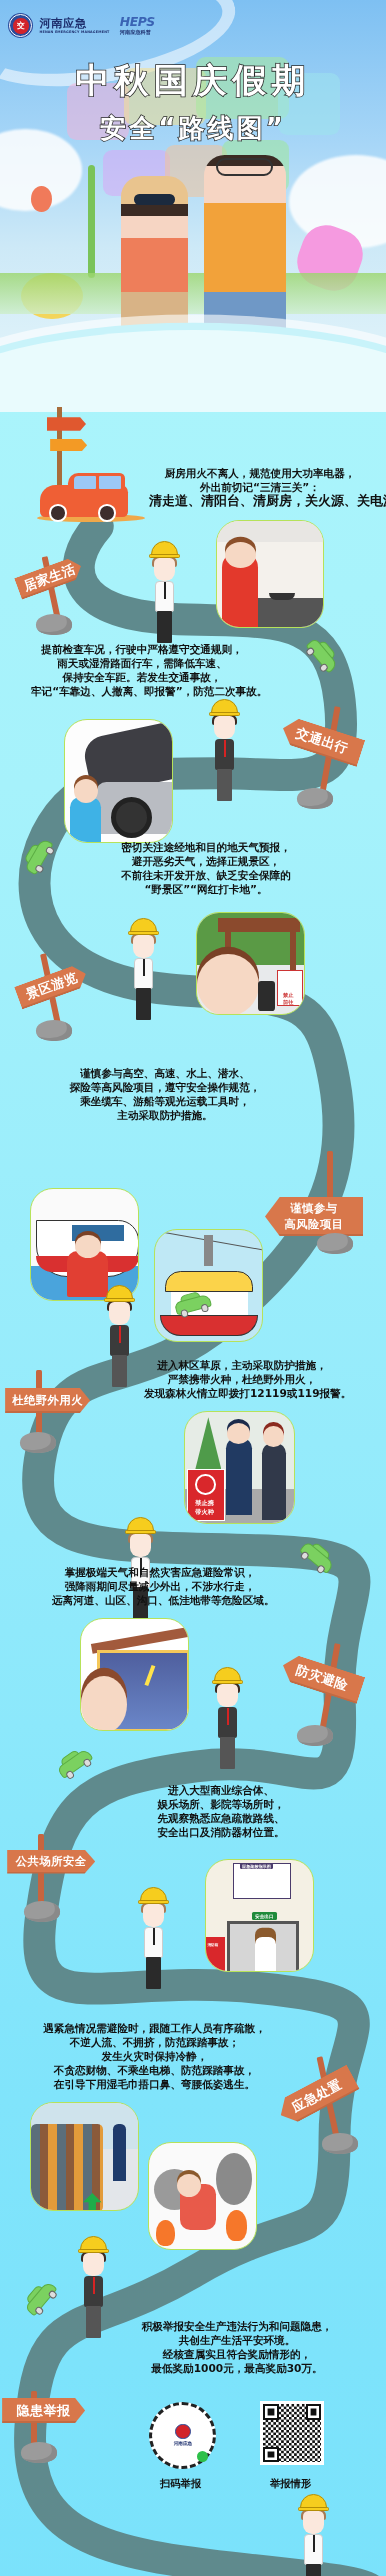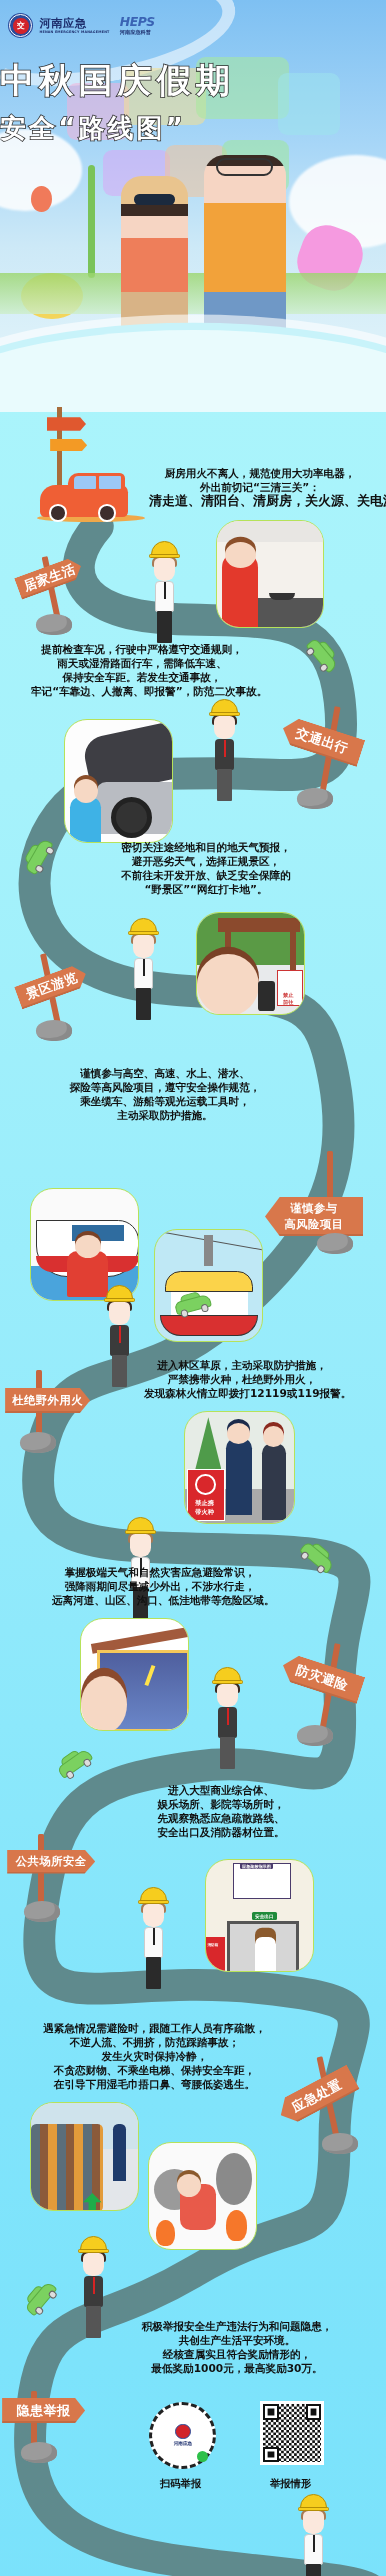--- a/index.html
+++ b/index.html
@@ -11,21 +11,21 @@
   .hero .ribbon{position:absolute;left:-31px;top:-20.6px;width:268px;height:103px;border-radius:50%;border:13.4px solid rgba(255,255,255,.55);border-top-color:transparent;border-left-color:transparent;transform:rotate(-10deg)}
   .logo-row{position:absolute;left:9.3px;top:14.4px;display:flex;align-items:center;gap:7.2px}
   .emblem{width:23px;height:23px;border-radius:50%;background:#2b4c9b;border:1.5px solid #fff;display:flex;align-items:center;justify-content:center;box-shadow:0 0 0 1px #2b4c9b}
   .emblem-inner{width:15.5px;height:15.5px;border-radius:50%;background:#d2232a;color:#fff;font-size:7.7px;font-weight:bold;display:flex;align-items:center;justify-content:center}
   .brand{display:flex;flex-direction:column}
   .brand-cn{font-size:11.3px;font-weight:bold;color:#1d2f6e;letter-spacing:0.5px;line-height:12.4px}
   .brand-en{font-size:3.3px;font-weight:bold;color:#1d2f6e;letter-spacing:0.2px}
   .heps{display:flex;flex-direction:column;margin-left:3.1px}
   .heps-en{font-size:12.4px;font-weight:bold;font-style:italic;color:#3a63b4;line-height:12.4px;letter-spacing:-0.5px}
   .heps-cn{font-size:5.2px;font-weight:bold;color:#1d2f6e}
-  .title-wrap{position:absolute;left:0;top:52px;width:386px;text-align:left}
+  .title-wrap{position:absolute;left:0;top:52px;width:386px;text-align:center}
   .title-bg{position:absolute;border-radius:9.3px;opacity:.55}
   .title-main{position:relative;font-size:34px;font-weight:900;color:#fff;letter-spacing:5.2px;-webkit-text-stroke:1.5px #2a2a2a;paint-order:stroke fill;font-family:"DejaVu Sans",sans-serif;display:inline-block;margin-top:6.2px}
   .title-sub{position:relative;font-size:26px;font-weight:900;color:#fff;letter-spacing:3.1px;-webkit-text-stroke:1.5px #2a2a2a;paint-order:stroke fill;display:block;margin-top:7px}
   .hero-art{position:absolute;left:0;top:155px;width:386px;height:196px}
   .person{position:absolute;border-radius:20.6px 20.6px 5.2px 5.2px}
   .hero-bottom{position:absolute;left:-77px;top:330px;width:541px;height:155px;border-radius:50%;background:#e9fbfd;box-shadow:0 -7.2px 0 #c8f3fa,0 -15.5px 0 rgba(255,255,255,.6)}
   
   svg.road{position:absolute;left:0;top:0}
   
   .sign{position:absolute}
@@ -368,21 +368,21 @@
       <div class="brim"></div>
     <div class="body" style="background:#fafafa;border:0.5px solid #ccc"></div>
       <div class="tie" style="background:#222"></div>
       <div class="legs"></div>
   </div>
 
   <div class="tip" style="left:41px;top:2021px;width:227px">
     <span>遇紧急情况需避险时，跟随工作人员有序疏散，</span>
     <span>不逆人流、不拥挤，防范踩踏事故；</span>
     <span>发生火灾时保持冷静，</span>
-    <span>不贪恋财物、不乘坐电梯、保持安全车距，</span>
+    <span>不贪恋财物、不乘坐电梯、防范踩踏事故，</span>
     <span>在引导下用湿毛巾捂口鼻、弯腰低姿逃生。</span>
   </div>
   <div class="sign" style="left:276px;top:2056px;width:93px;height:98px">
     <div class="pole" style="left:49px;top:0;height:82px;transform:rotate(-12deg)"></div>
     <div class="board" style="left:0;top:26px;width:82px;height:28px;transform:rotate(-28deg);clip-path:polygon(15% 0,100% 0,100% 100%,15% 100%,0 50%)">应急处置</div>
     <div class="rock" style="left:46px;top:77px"></div>
   </div>
   <div class="pic" style="left:30px;top:2102px;width:109px;height:109px;background:#e3e6ea">
     <div style="position:absolute;left:0;top:0;width:109px;height:46px;background:#cfe3ec"></div>
     <div style="position:absolute;left:0;top:20.6px;width:72px;height:88px;background:repeating-linear-gradient(90deg,#5b6e7a 0 9.3px,#8b5a3a 9.3px 17.5px,#e39b3a 17.5px 26px);border-radius:5.2px"></div>

